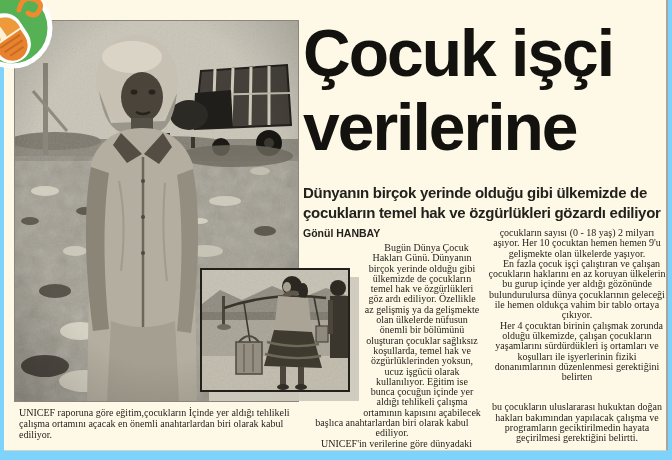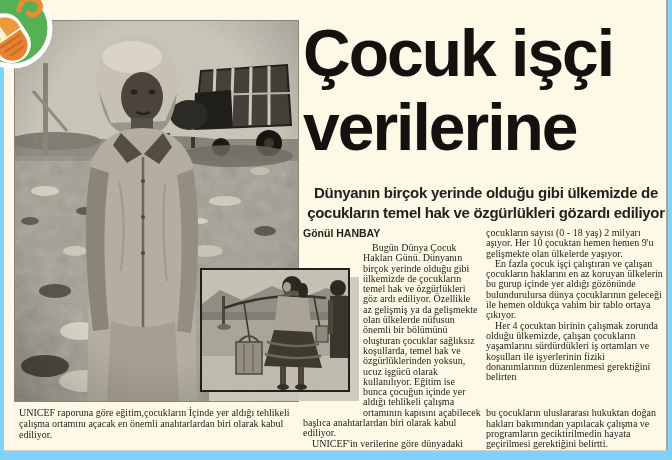--- a/index.html
+++ b/index.html
@@ -32,43 +32,43 @@
     position:absolute;left:303px;top:16px;width:366px;z-index:3;
     font-family:"Liberation Sans","DejaVu Sans",sans-serif;
     font-weight:bold;font-size:66px;line-height:74px;letter-spacing:-2px;
     color:#14120f;white-space:nowrap;
   }
   .headline span{display:block;}
   .subtitle{
     position:absolute;left:303px;top:183px;width:366px;
     font-family:"Liberation Sans","DejaVu Sans",sans-serif;
     font-weight:bold;font-size:15px;line-height:20px;letter-spacing:-0.3px;
-    color:#23211d;white-space:nowrap;text-align:center;
+    color:#23211d;white-space:nowrap;
   }
   .subtitle span{display:block;}
   .byline{
     position:absolute;left:303px;top:227px;
     font-family:"Liberation Sans","DejaVu Sans",sans-serif;
     font-weight:bold;font-size:10.5px;color:#23211d;
   }
   .bodycol{
     position:absolute;font-size:10px;line-height:10.3px;
-    text-align:left;color:#262320;
+    text-align:center;color:#262320;
   }
   .col1{left:303px;top:243px;width:178px;}
   .col2{left:486px;top:228px;width:182px;}
   .para{margin:0;}
   .para.indent{text-indent:9px;}
   .float-spacer{float:left;width:60px;height:144px;margin-top:21px;}
   .sect-head{
     font-family:"Liberation Sans","DejaVu Sans",sans-serif;
     font-weight:bold;font-size:10px;line-height:10.3px;
     padding-left:14px;color:#1c1a17;
   }
-  .gap-top{margin-top:26px;}
+  .gap-top{margin-top:20px;}
   .caption{
     position:absolute;left:19px;top:407px;width:274px;
     font-size:10px;line-height:11px;color:#262320;z-index:3;
   }
 </style>
 </head>
 <body>
 
 <div class="stage">
   <div class="paper"></div>

